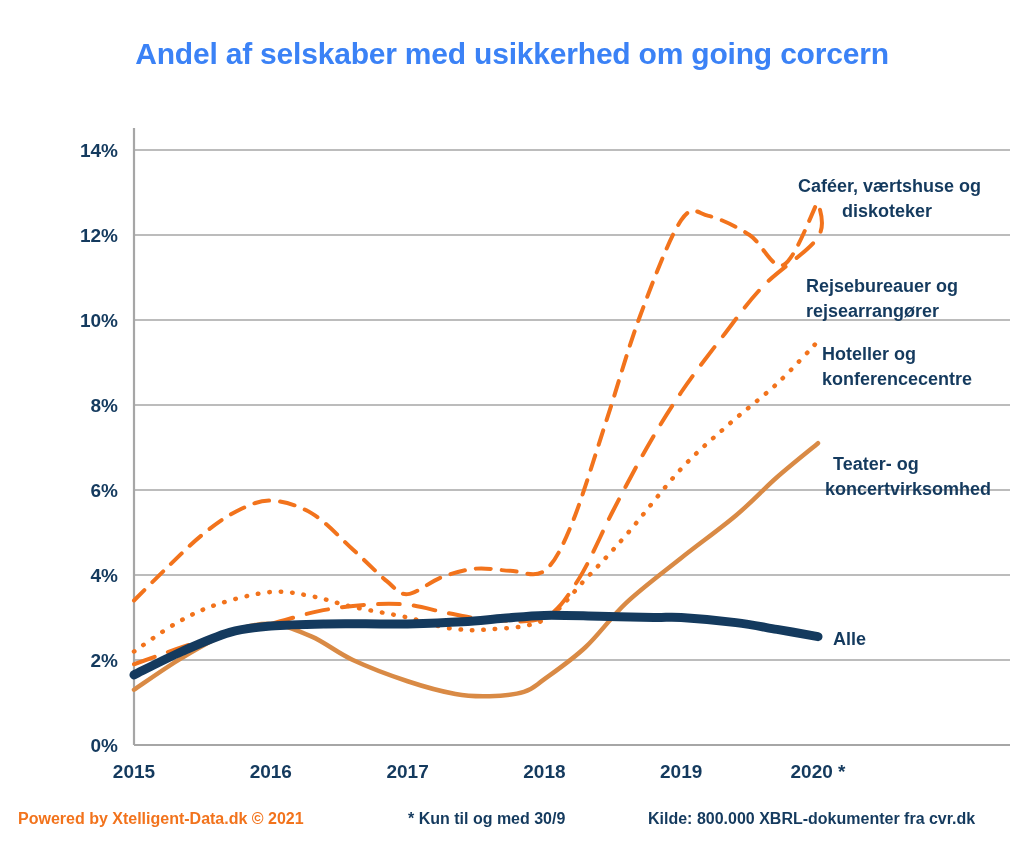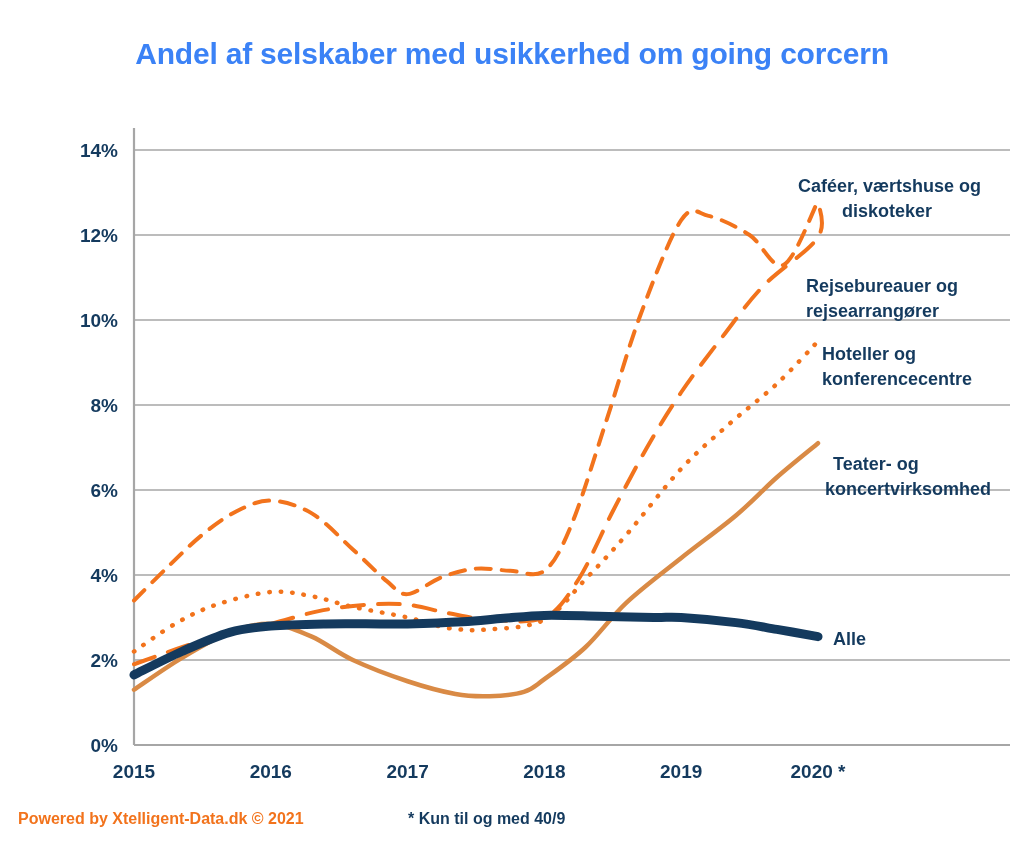--- a/index.html
+++ b/index.html
@@ -134,15 +134,16 @@
         <text x="806" y="317" class="series-label" text-anchor="start">rejsearrangører</text>
         <text x="822" y="360" class="series-label" text-anchor="start">Hoteller og</text>
         <text x="822" y="385" class="series-label" text-anchor="start">konferencecentre</text>
         <text x="833" y="470" class="series-label" text-anchor="start">Teater- og</text>
         <text x="825" y="495" class="series-label" text-anchor="start">koncertvirksomhed</text>
         <text x="833" y="645" class="series-label" text-anchor="start">Alle</text>
       </g>
   </svg>
 
   <div class="footer-text" id="footer-powered">Powered by Xtelligent-Data.dk © 2021</div>
-  <div class="footer-text" id="footer-note">* Kun til og med 40/9</div>
+  <div class="footer-text" id="footer-note">* Kun til og med 30/9</div>
+  <div class="footer-text" id="footer-source">Kilde: 800.000 XBRL-dokumenter fra cvr.dk</div>
 
 </div>
 
 </body></html>

